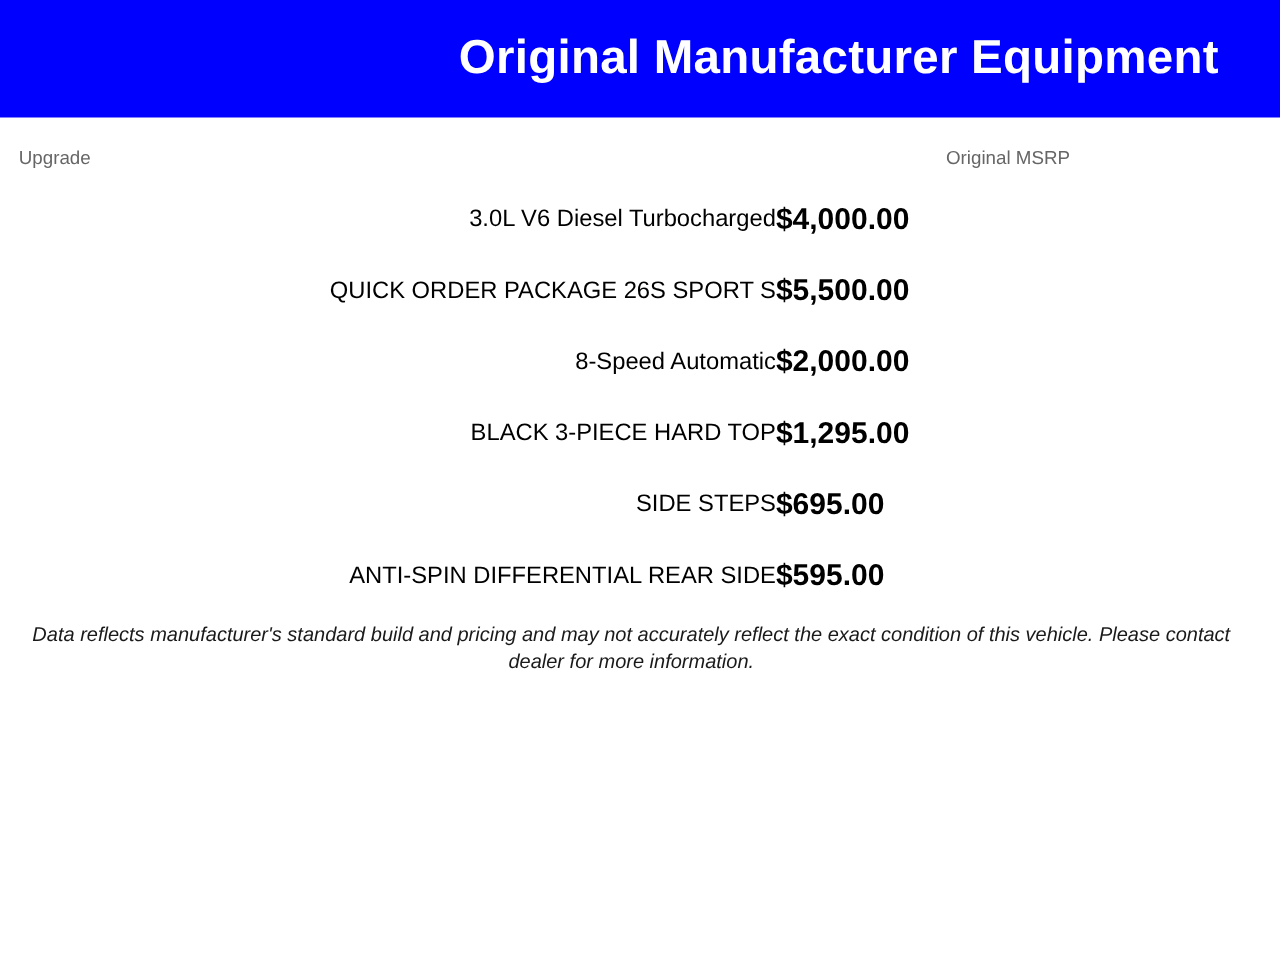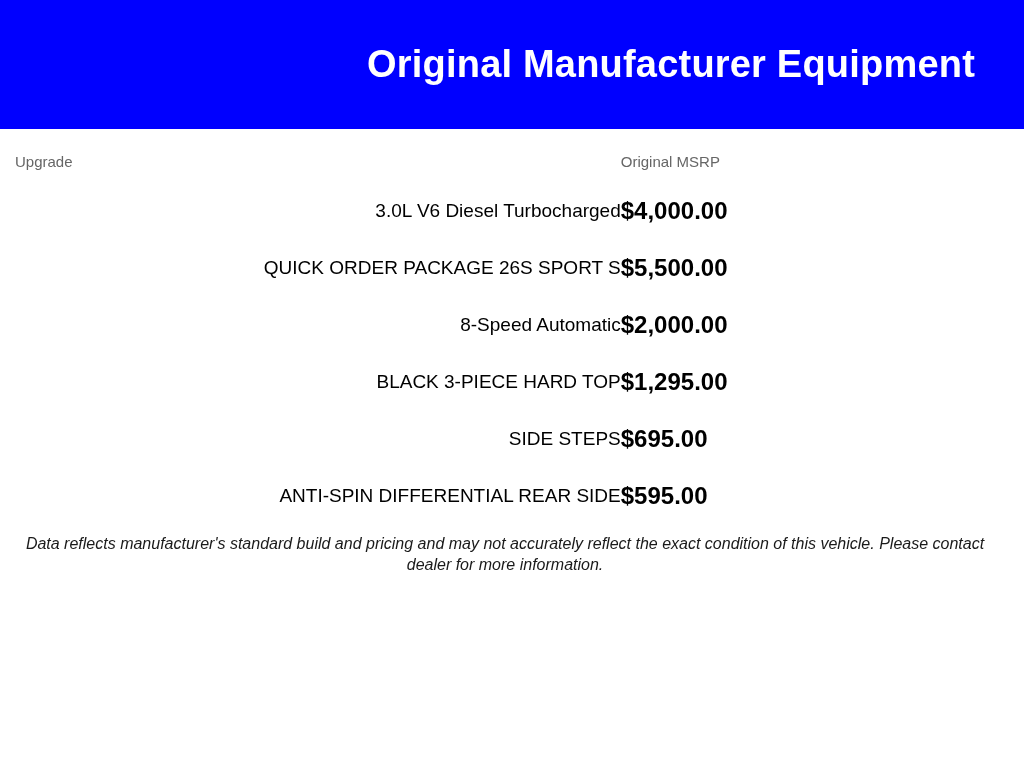--- a/index.html
+++ b/index.html
@@ -20,21 +20,21 @@
     height: 768px;
     position: relative;
     background: #ffffff;
     display: flex;
     flex-direction: column;
   }
 
   
   .banner {
     background: #0000ff;
-    height: 129px;
+    height: 94px;
     box-sizing: border-box;
     display: flex;
     align-items: center;
     justify-content: flex-end;
     padding-right: 49px;
     flex: 0 0 auto;
   }
   .banner-title {
     color: #ffffff;
     font-size: 38px;
@@ -63,21 +63,21 @@
   .equip-table col.col-msrp    { width: 38%; }
 
   .equip-table thead th {
     font-weight: normal;
     font-size: 15px;
     color: #666666;
     padding: 24px 0 12px 0;
     vertical-align: bottom;
   }
   .th-upgrade { text-align: left; }
-  .th-msrp    { text-align: left; }
+  .th-msrp    { text-align: center; }
 
   .equip-table tbody td {
     padding: 15px 0 14px 0;
     vertical-align: middle;
     border: none;
   }
   .cell-name {
     text-align: right;
     font-size: 19px;
     color: #000000;

